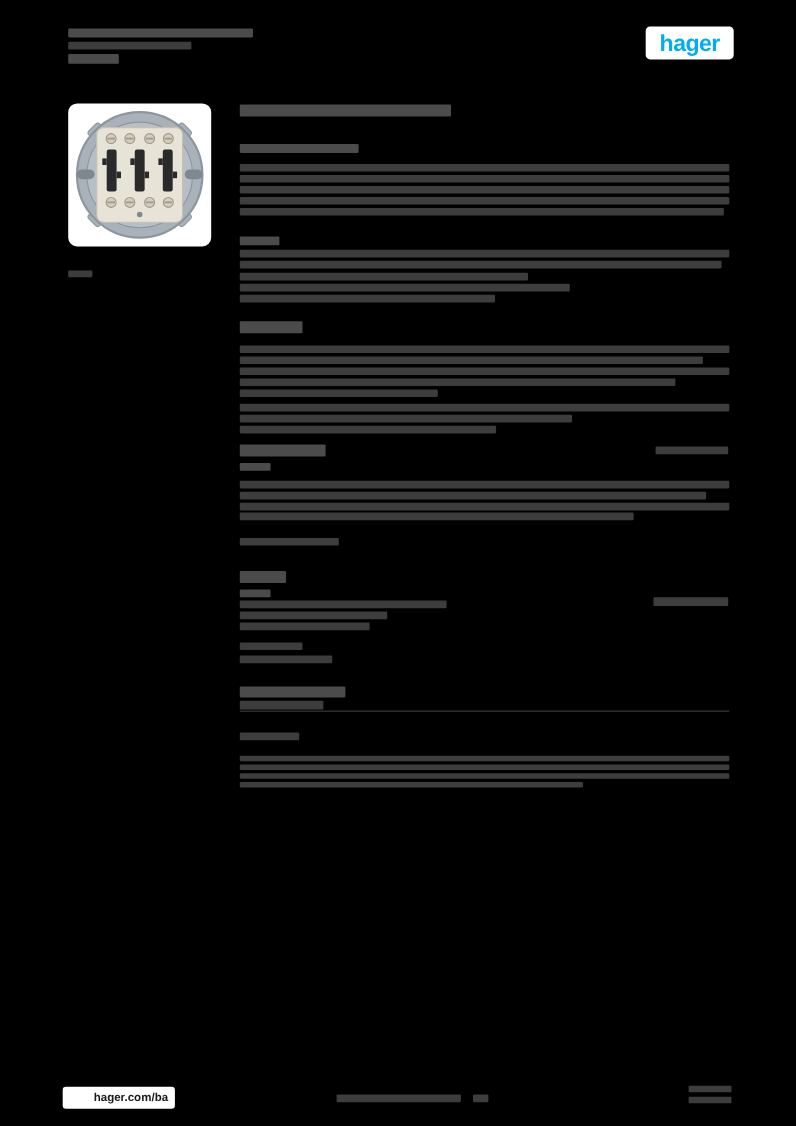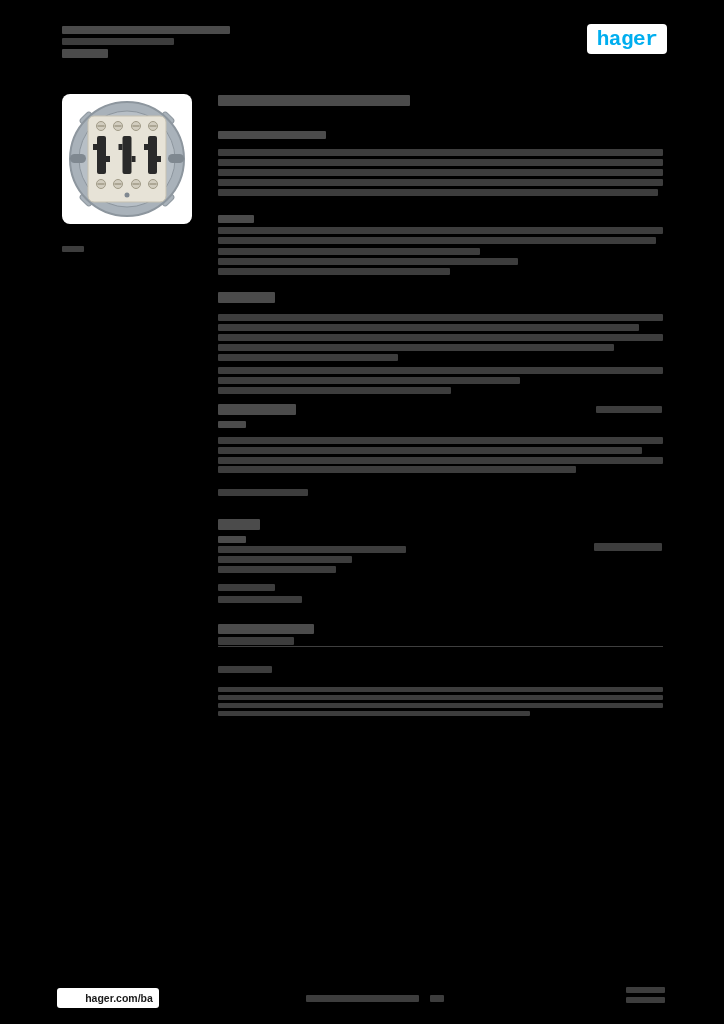--- a/index.html
+++ b/index.html
@@ -23,21 +23,20 @@
     position: absolute; left: 587px; top: 24px;
     width: 80px; height: 30px;
     background: var(--logo-bg, #fff);
     border-radius: 4px;
     display: flex; align-items: center; justify-content: center;
   }
   .logo-text {
     color: var(--logo-color, #00AEEF);
     font-weight: bold; font-size: 21px; line-height: 1;
     letter-spacing: -0.5px;
-    font-family: Liberation Mono, monospace;
   }
 
   .photo-box {
     position: absolute; left: 62px; top: 94px;
     width: 130px; height: 130px;
     background: #fff; border-radius: 8px;
     overflow: hidden;
   }
   .photo-box svg { position: absolute; left: 0; top: 0; }
 

